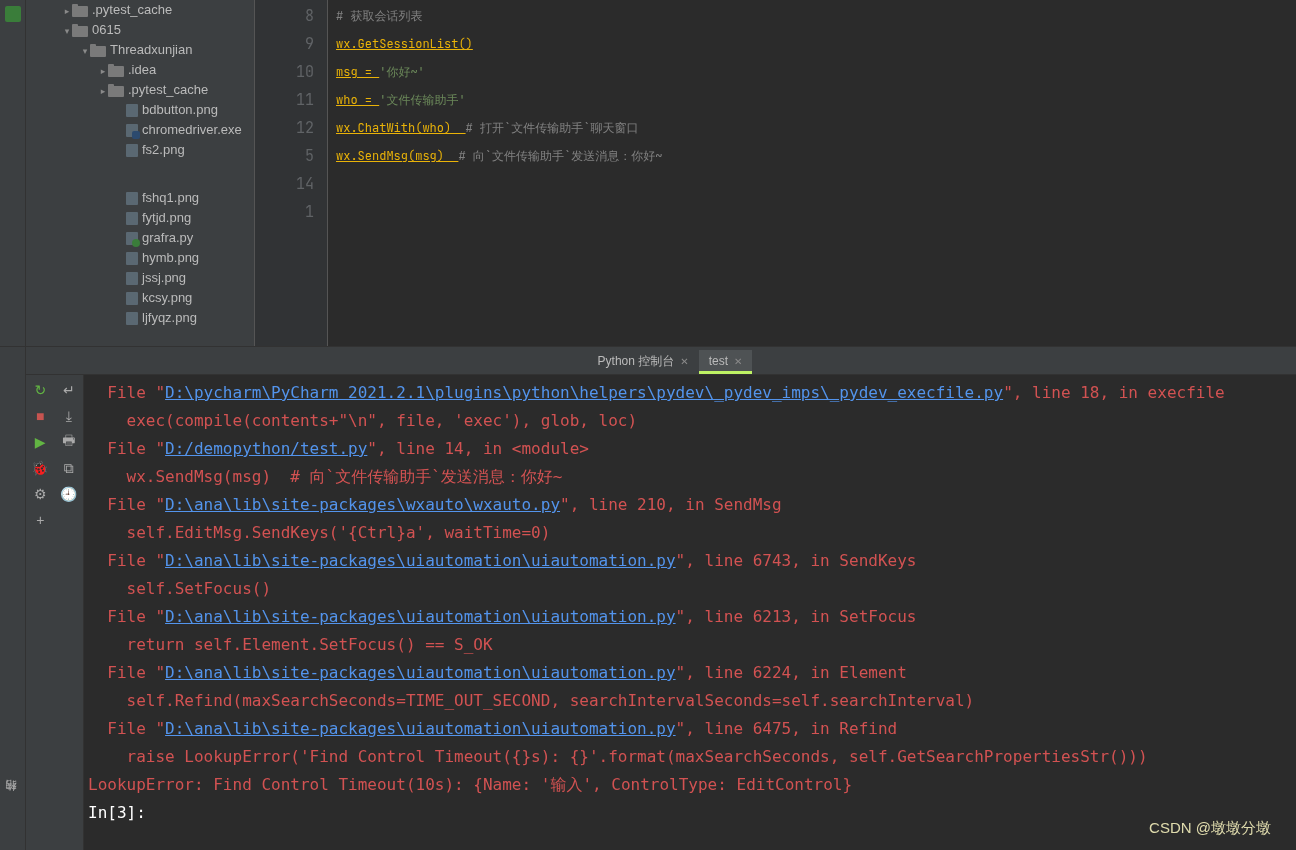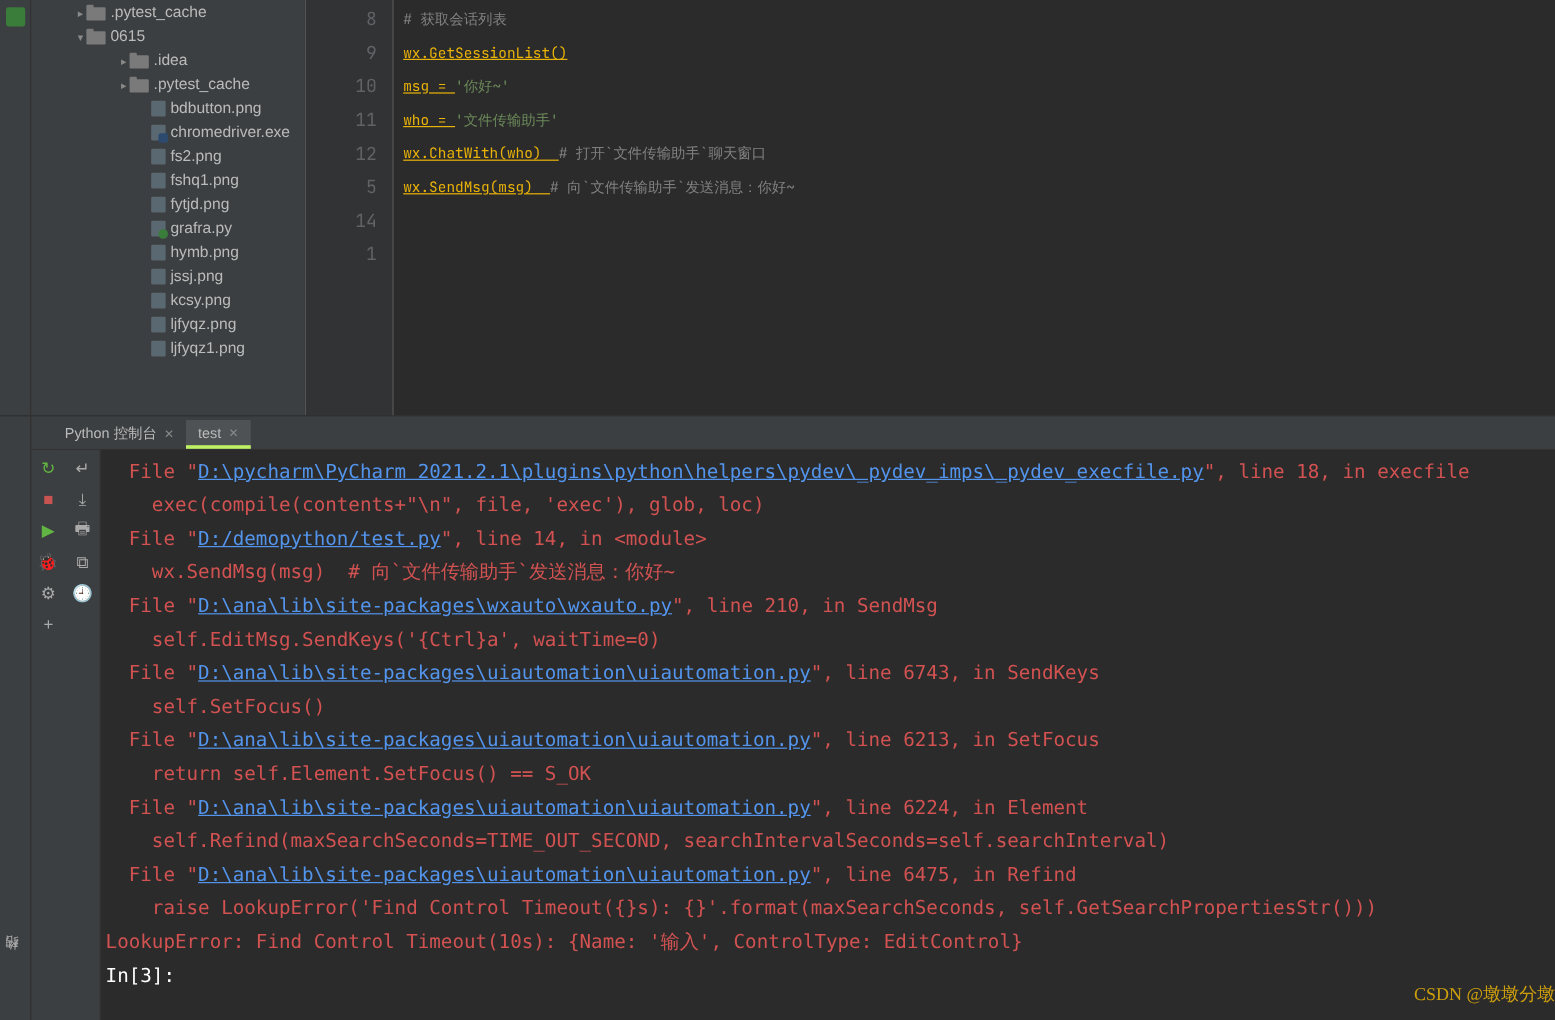--- a/index.html
+++ b/index.html
@@ -110,20 +110,21 @@
   color:#aaa;
 }
 .bottom-main { flex:1; display:flex; flex-direction:column; background:#2b2b2b;}
 .tabbar {
   height: 28px;
   background: #3c3f41;
   display: flex;
   align-items: flex-end;
   padding-left: 18px;
   border-bottom:1px solid #323232;
+  justify-content:center;
 }
 .tab {
   padding: 4px 10px 4px 10px;
   font-size: 12px;
   color: #bbbbbb;
   background: #3c3f41;
   display:flex;
   align-items:center;
   gap:6px;
   cursor:pointer;
@@ -158,24 +159,24 @@
   padding: 4px 0 0 4px;
   white-space: pre;
   color:#a9b7c6;
 }
 .err { color: #d25252; }
 .lnk { color: #5394ec; text-decoration: underline; cursor:pointer;}
 .prm { color: #ffffff; }
 .watermark {
   position:absolute;
   bottom:12px;
-  right:0;
-  color:#eab308;
+  right:25px;
+  color:#fef9c3;
   font-size:15px;
-  font-family: Liberation Serif, serif;
+  font-family: Liberation Sans, sans-serif;
   opacity:0.85;
 }
 .side-icon {
   width:16px; height:16px;
   margin:6px auto;
   border-radius:2px;
 }
 </style>
 </head>
 <body>
@@ -184,33 +185,33 @@
   <div class="upper">
     <div class="sidebar-gutter">
       <div class="side-icon" style="background:#3a7d3a"></div>
     </div>
 
     <div class="tree-panel">
       <div class="tree">
           <ul id="tree-root">
             <li style="padding-left: 36px;"><span class="chev">▸</span><span class="ikn folder"></span><span>.pytest_cache</span></li>
             <li style="padding-left: 36px;"><span class="chev">▾</span><span class="ikn folder"></span><span>0615</span></li>
+            <li style="padding-left: 54px;"><span class="chev">▾</span><span class="ikn folder"></span><span>Threadxunjian</span></li>
             <li style="padding-left: 72px;"><span class="chev">▸</span><span class="ikn folder"></span><span>.idea</span></li>
             <li style="padding-left: 72px;"><span class="chev">▸</span><span class="ikn folder"></span><span>.pytest_cache</span></li>
             <li style="padding-left: 90px;"><span class="chev"></span><span class="ikn file"></span><span>bdbutton.png</span></li>
             <li style="padding-left: 90px;"><span class="chev"></span><span class="ikn exe"></span><span>chromedriver.exe</span></li>
             <li style="padding-left: 90px;"><span class="chev"></span><span class="ikn file"></span><span>fs2.png</span></li>
-            <li style="padding-left: 90px;"><span class="chev"></span><span class="ikn file"></span><span>fshq1.png</span></li>
+            <li style="padding-left: 90px; margin-top: 28px;"><span class="chev"></span><span class="ikn file"></span><span>fshq1.png</span></li>
             <li style="padding-left: 90px;"><span class="chev"></span><span class="ikn file"></span><span>fytjd.png</span></li>
             <li style="padding-left: 90px;"><span class="chev"></span><span class="ikn py"></span><span>grafra.py</span></li>
             <li style="padding-left: 90px;"><span class="chev"></span><span class="ikn file"></span><span>hymb.png</span></li>
             <li style="padding-left: 90px;"><span class="chev"></span><span class="ikn file"></span><span>jssj.png</span></li>
             <li style="padding-left: 90px;"><span class="chev"></span><span class="ikn file"></span><span>kcsy.png</span></li>
             <li style="padding-left: 90px;"><span class="chev"></span><span class="ikn file"></span><span>ljfyqz.png</span></li>
-            <li style="padding-left: 90px;"><span class="chev"></span><span class="ikn file"></span><span>ljfyqz1.png</span></li>
           </ul>
         </div>
     </div>
 
     <div class="editor">
       <div class="gutter" id="gutter">
           <div>8</div>
           <div>9</div>
           <div>10</div>
           <div>11</div>

